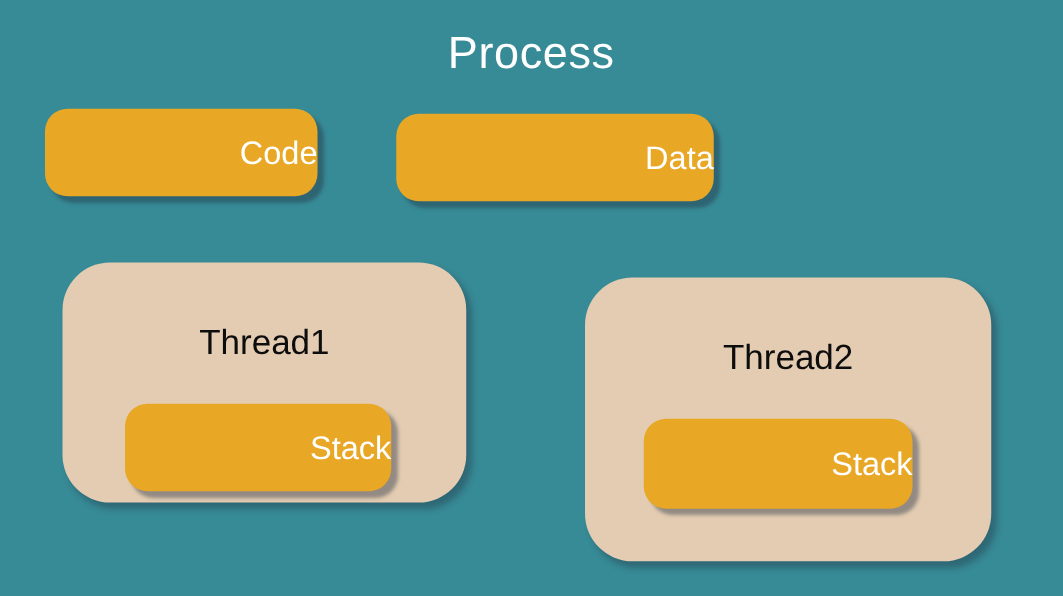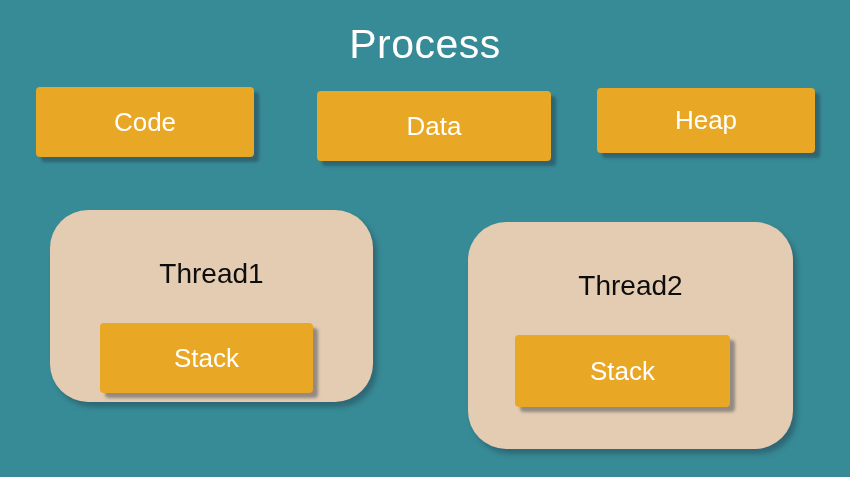--- a/index.html
+++ b/index.html
@@ -14,40 +14,40 @@
     background: var(--background, #378b96);
     overflow: hidden;
   }
   .title {
     position: absolute;
     top: 21px;
     left: 0;
     width: 100%;
     text-align: center;
     color: var(--title-text, #ffffff);
-    font-size: 41px;
+    font-size: 36px;
     font-weight: 400;
     letter-spacing: 0.5px;
   }
   .gold-box {
     position: absolute;
     background: var(--box-fill, #e8a725);
-    border-radius: 4px;
+    border-radius: 18px;
     box-shadow: 5px 5px 3px rgba(35, 48, 66, 0.42);
     display: flex;
     align-items: center;
-    justify-content: center;
+    justify-content: flex-end;
   }
   .gold-box .box-label {
     color: var(--box-text, #ffffff);
     font-size: 26px;
     font-weight: 400;
   }
   .box-code { left: 36px;  top: 87px; width: 218px; height: 70px; }
-  .box-data { left: 317px; top: 91px; width: 234px; height: 70px; }
+  .box-data { left: 317px; top: 91px; width: 234px; height: 70px; padding-left: 20px; }
   .box-heap { left: 597px; top: 88px; width: 218px; height: 65px; }
 
   .thread {
     position: absolute;
     background: var(--thread-fill, #e3ccb1);
     border-radius: 38px;
     box-shadow: 4px 5px 5px rgba(35, 48, 66, 0.38);
   }
   .thread-1 { left: 50px;  top: 210px; width: 323px; height: 192px; }
   .thread-2 { left: 468px; top: 210px; width: 325px; height: 227px; margin-top: 12px; }
@@ -72,23 +72,20 @@
   <div class="title">Process</div>
 
   <div class="gold-box box-code">
     <span class="box-label">Code</span>
   </div>
 
   <div class="gold-box box-data">
     <span class="box-label">Data</span>
   </div>
 
-  <div class="gold-box box-heap">
-    <span class="box-label">Heap</span>
-  </div>
 
   <div class="thread thread-1">
     <div class="thread-label">Thread1</div>
     <div class="gold-box stack-1">
       <span class="box-label">Stack</span>
     </div>
   </div>
 
   <div class="thread thread-2">
     <div class="thread-label">Thread2</div>

